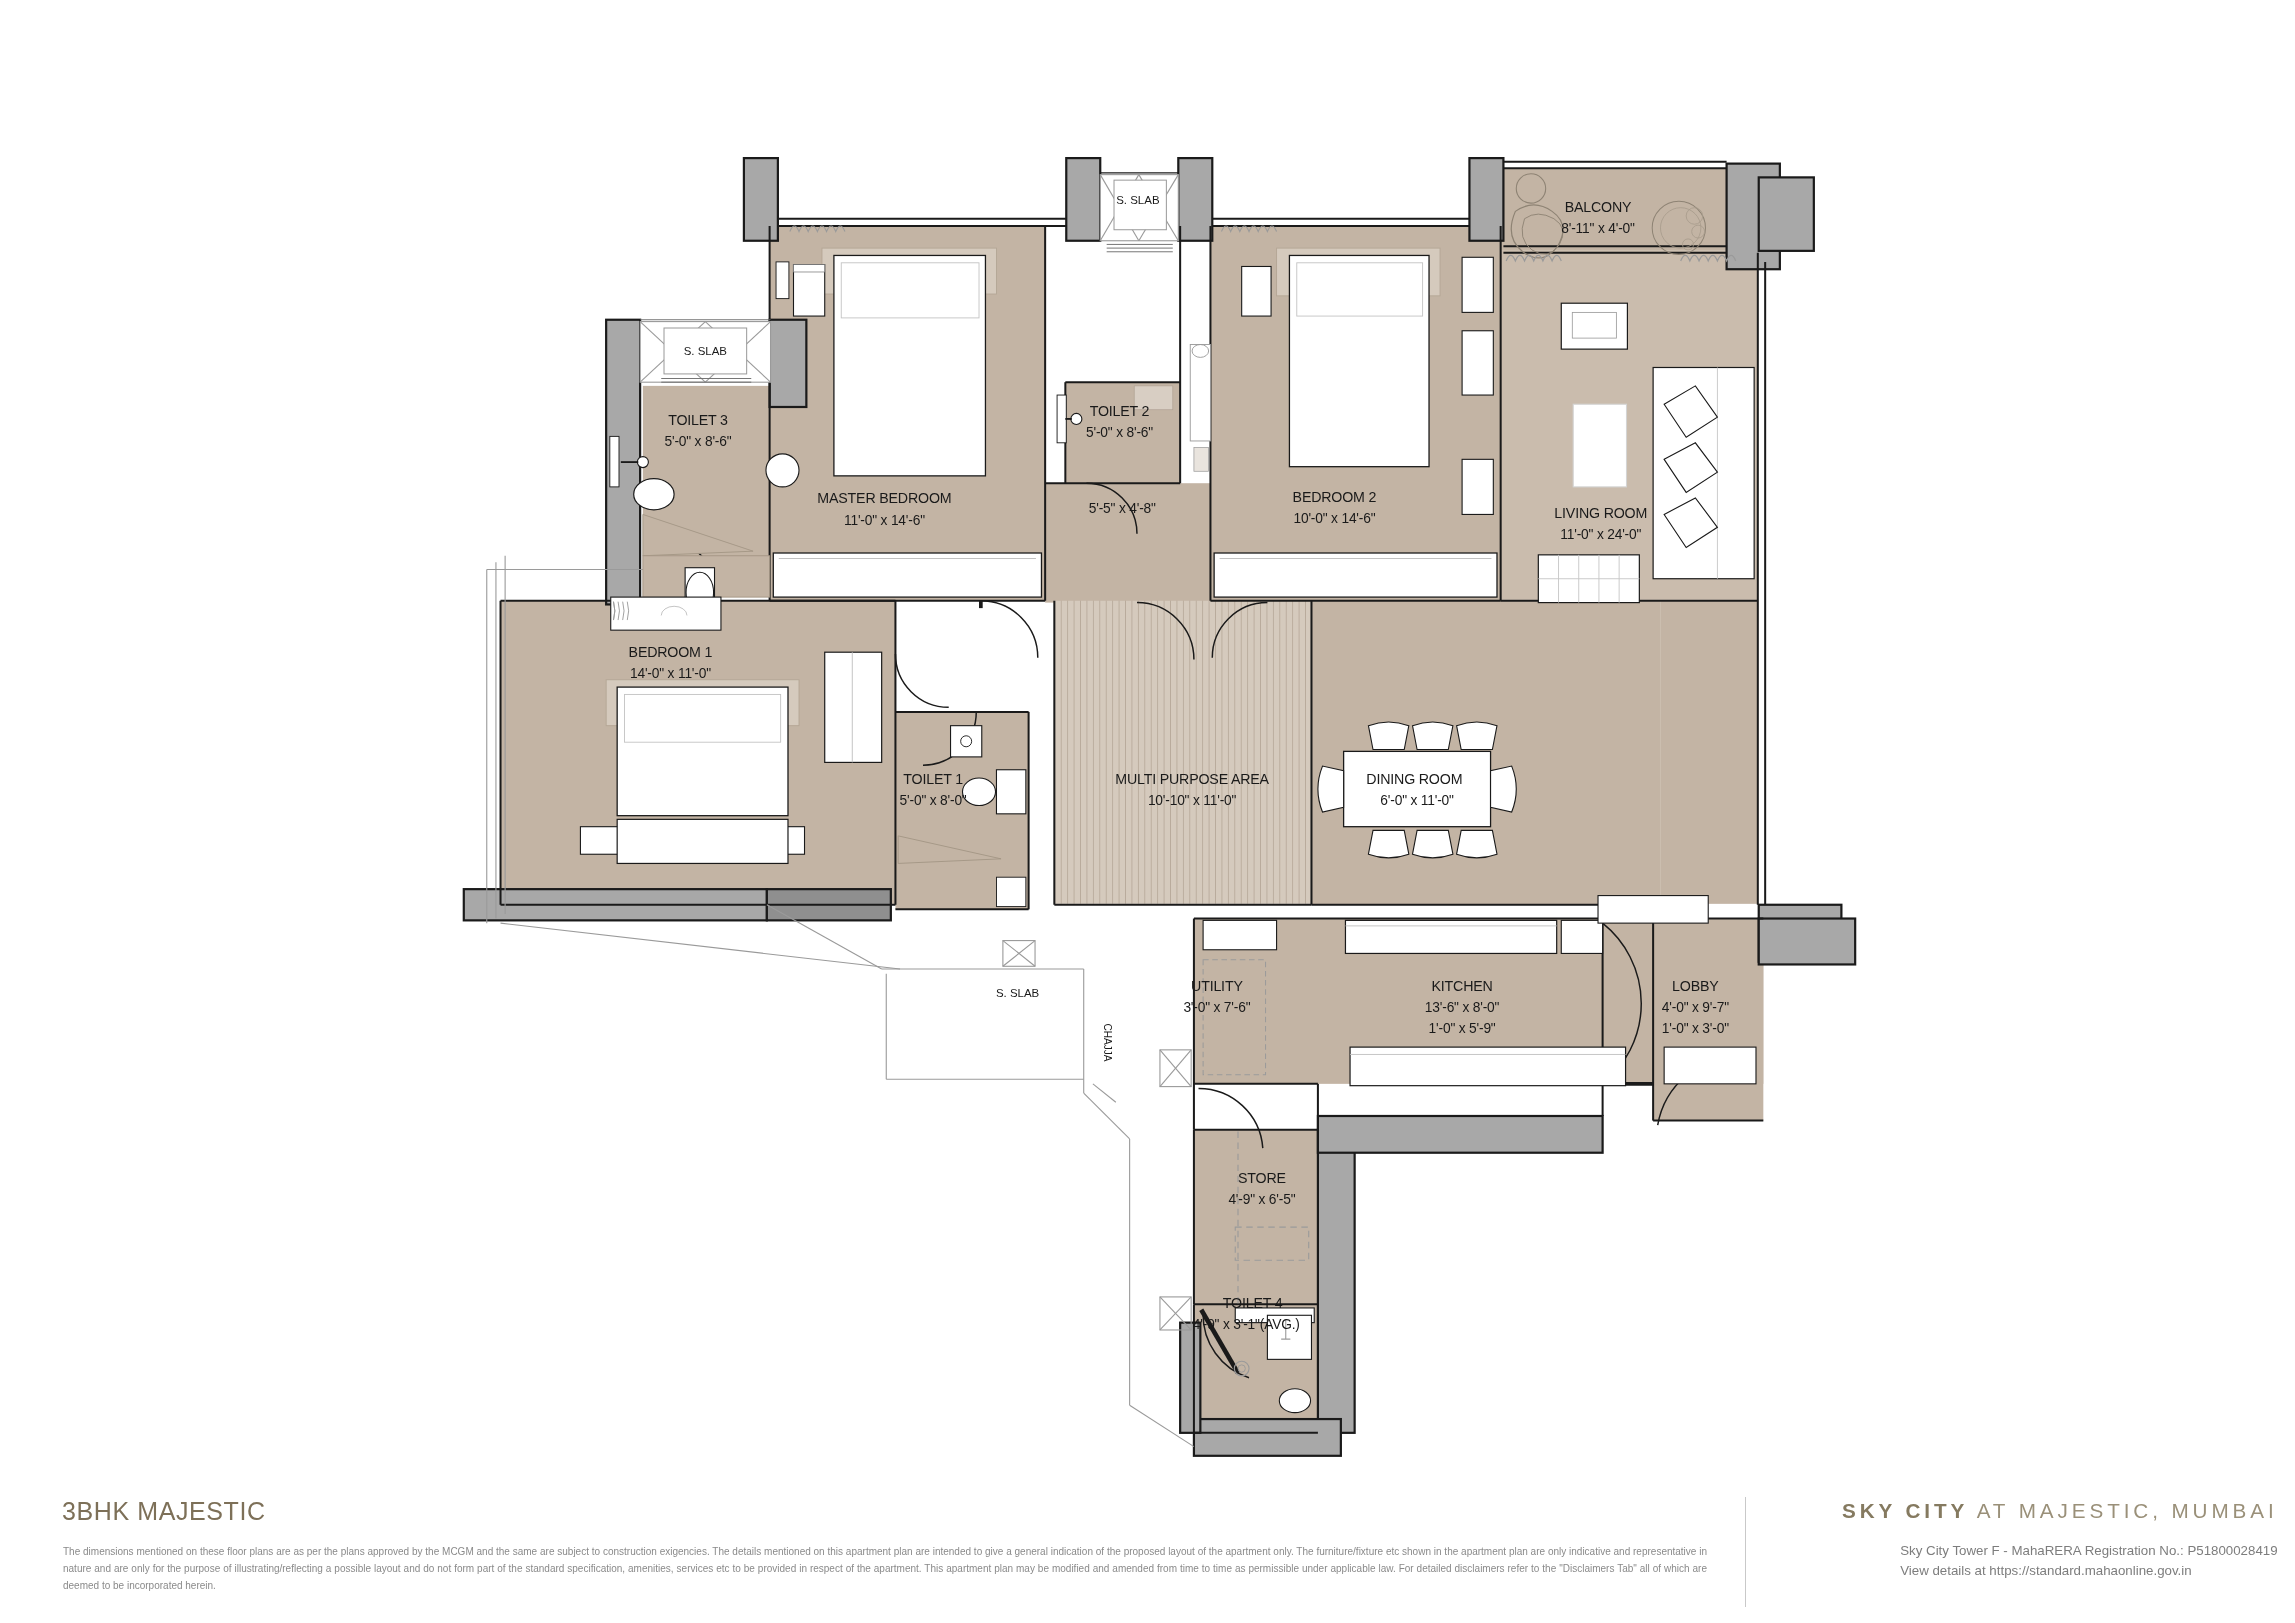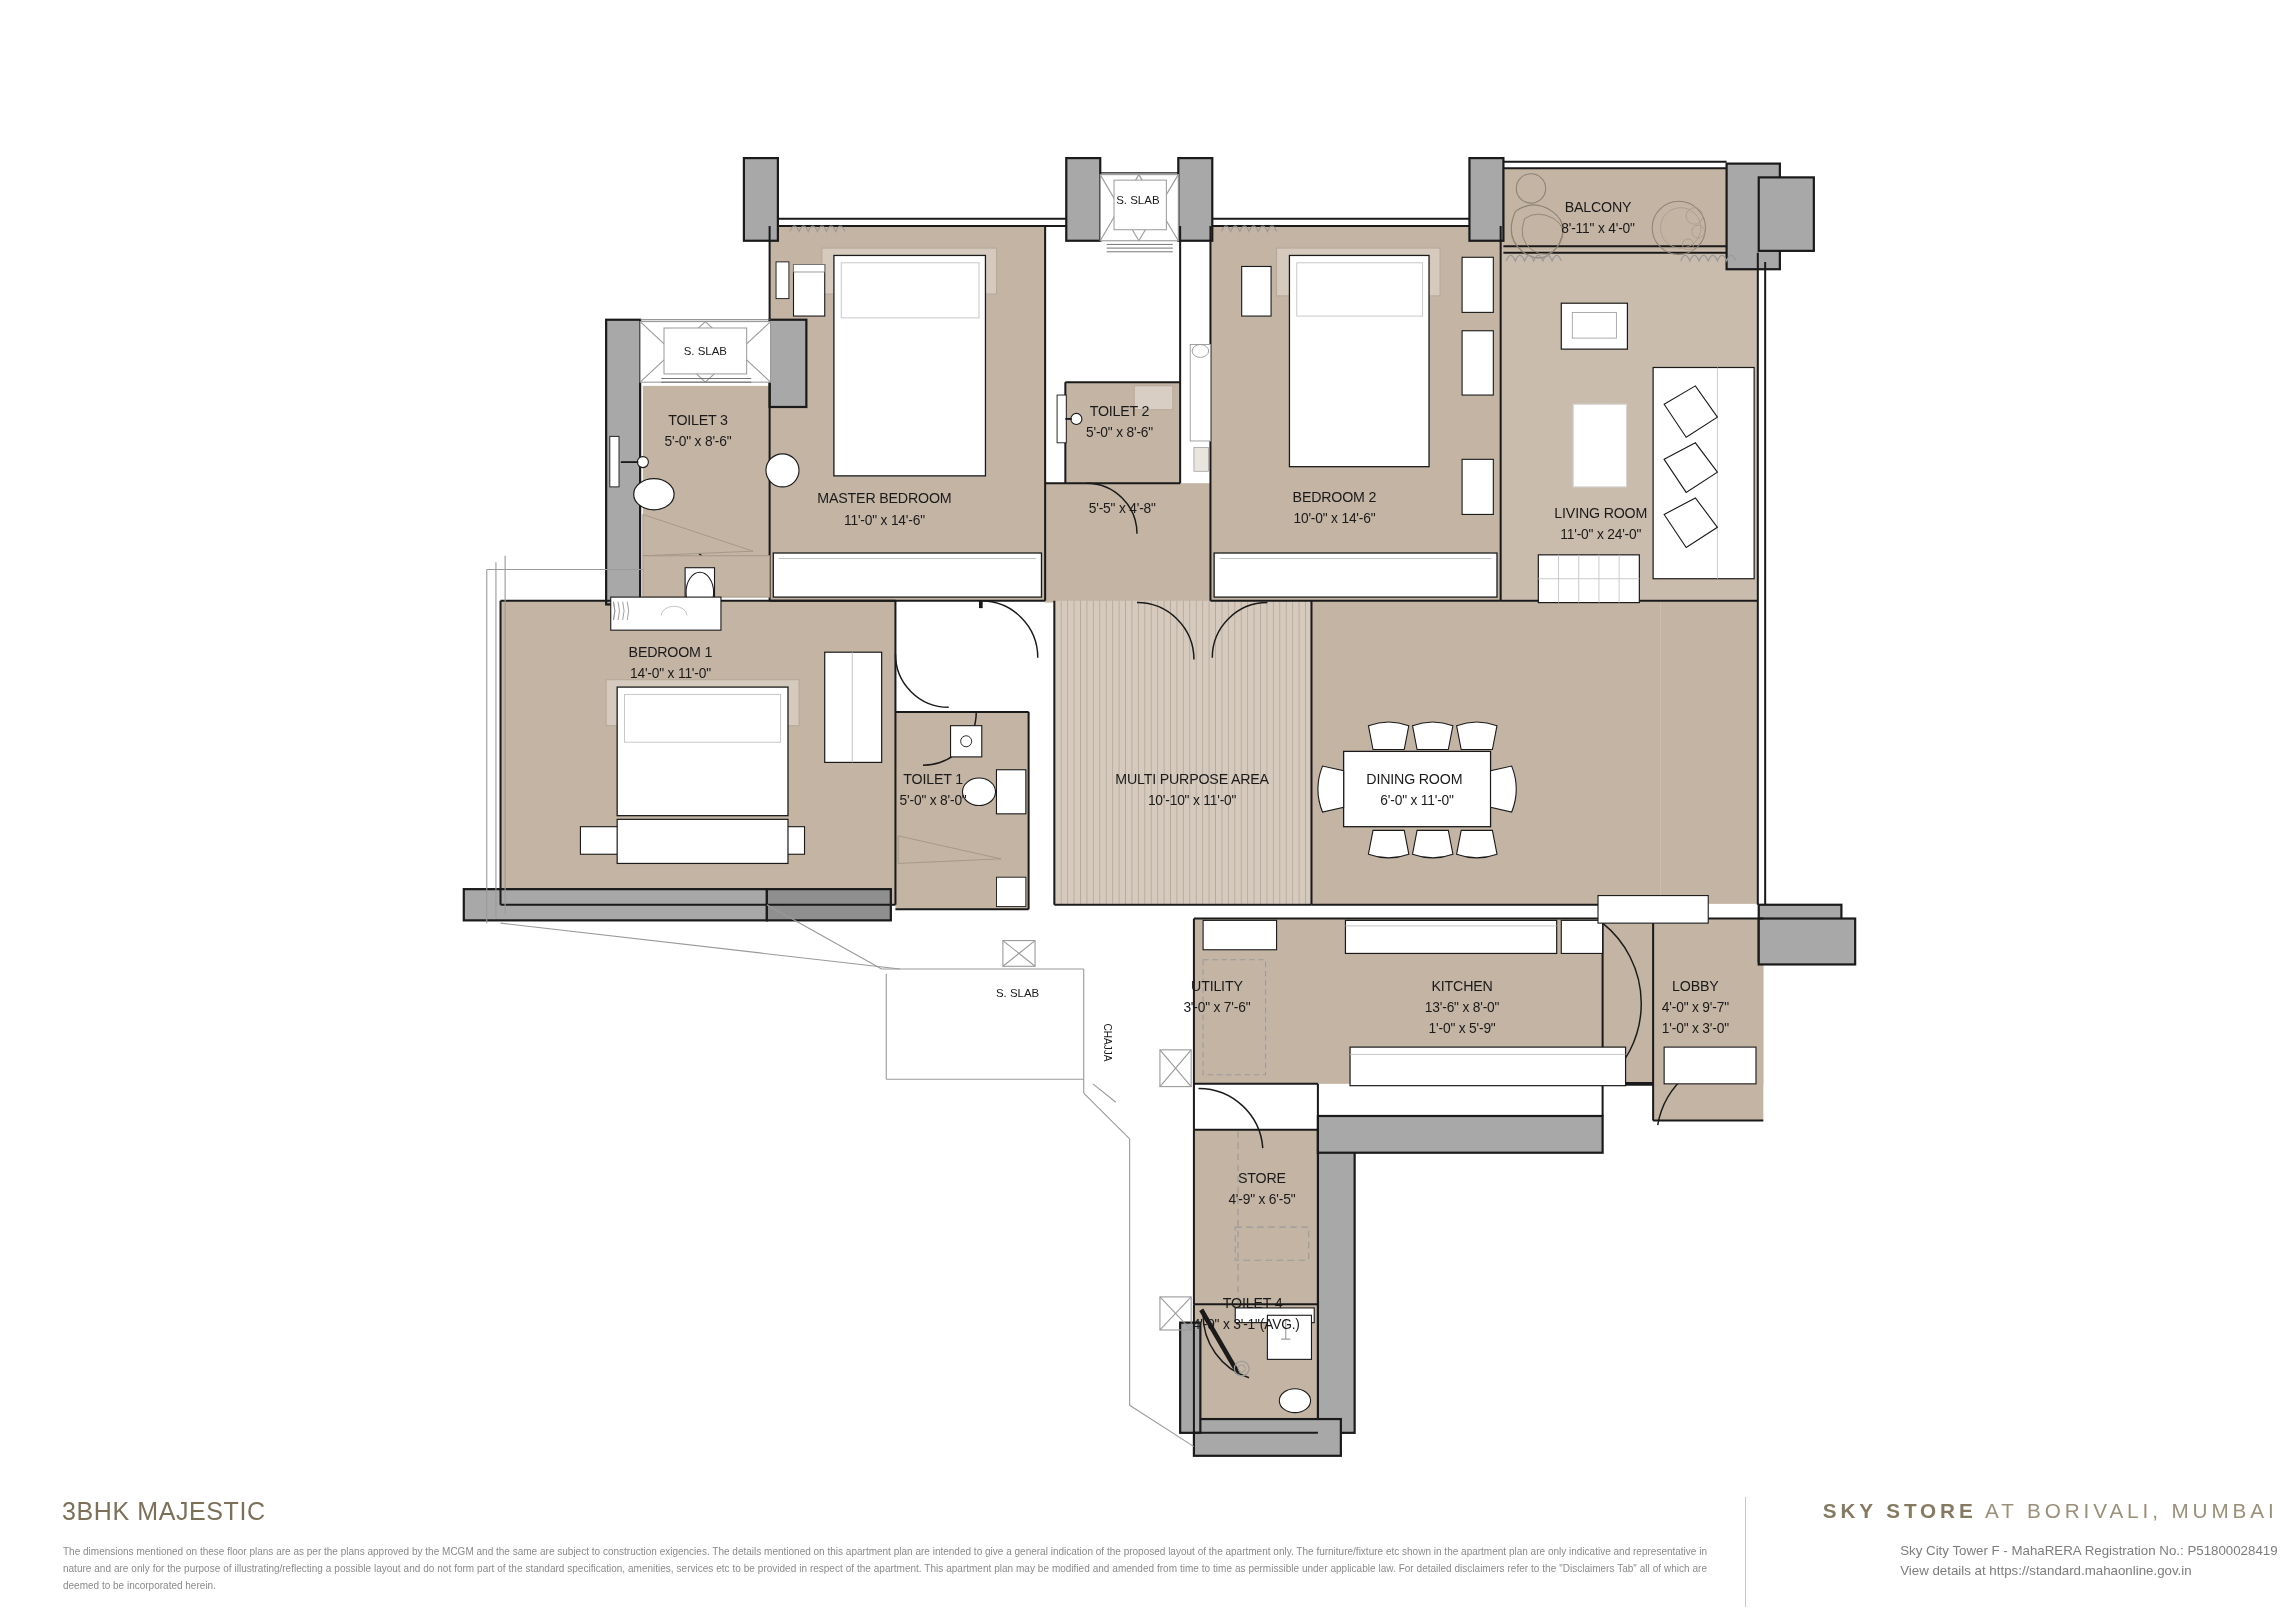--- a/index.html
+++ b/index.html
@@ -552,21 +552,21 @@
     <text class="sslab" x="1108" y="1085">S. SLAB</text>
     <text class="chajja" x="1202" y="1135" transform="rotate(90 1202 1135)">CHAJJA</text>
   </g>
 </svg>
 
 <div class="footer">
   <div class="footer-title">3BHK MAJESTIC</div>
   <div class="footer-disclaimer">The dimensions mentioned on these floor plans are as per the plans approved by the MCGM and the same are subject to construction exigencies. The details mentioned on this apartment plan are intended to give a general indication of the proposed layout of the apartment only. The furniture/fixture etc shown in the apartment plan are only indicative and representative in nature and are only for the purpose of illustrating/reflecting a possible layout and do not form part of the standard specification, amenities, services etc to be provided in respect of the apartment.  This apartment plan may be modified and amended from time to time as permissible under applicable law. For detailed disclaimers refer to the "Disclaimers Tab" all of which are deemed to be incorporated herein.</div>
   <div class="footer-divider"></div>
   <div class="footer-brand">
-    <span class="brand-strong">SKY STORE</span><span class="brand-light"> AT BORIVALI, MUMBAI</span>
+    <span class="brand-strong">SKY CITY</span><span class="brand-light"> AT MAJESTIC, MUMBAI</span>
   </div>
   <div class="footer-rera">
     <div>Sky City Tower F - MahaRERA Registration No.: P51800028419</div>
     <div>View details at https://standard.mahaonline.gov.in</div>
   </div>
 </div>
 
 </div>
 
 

